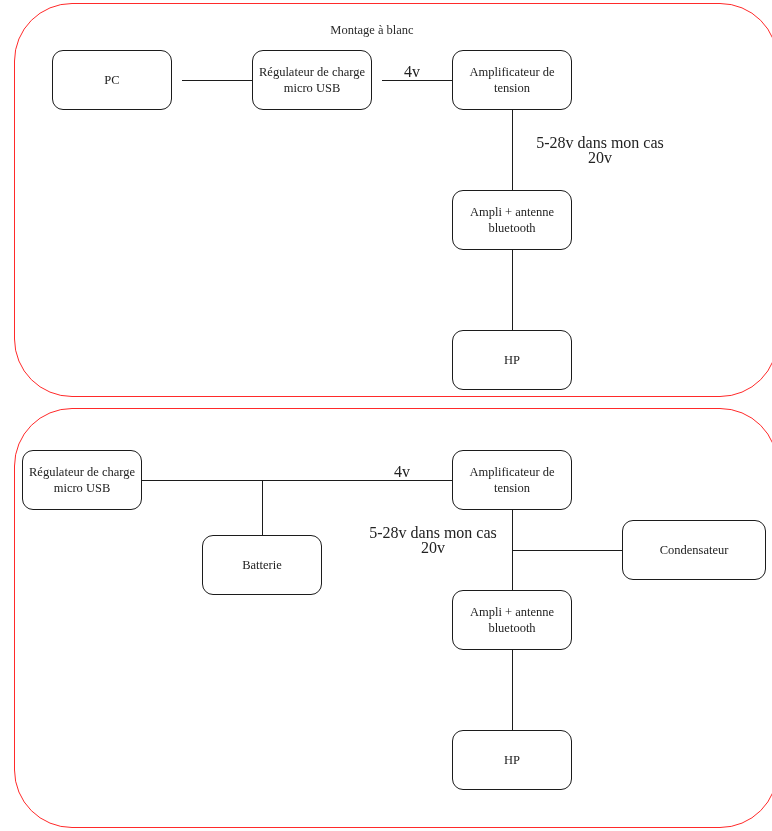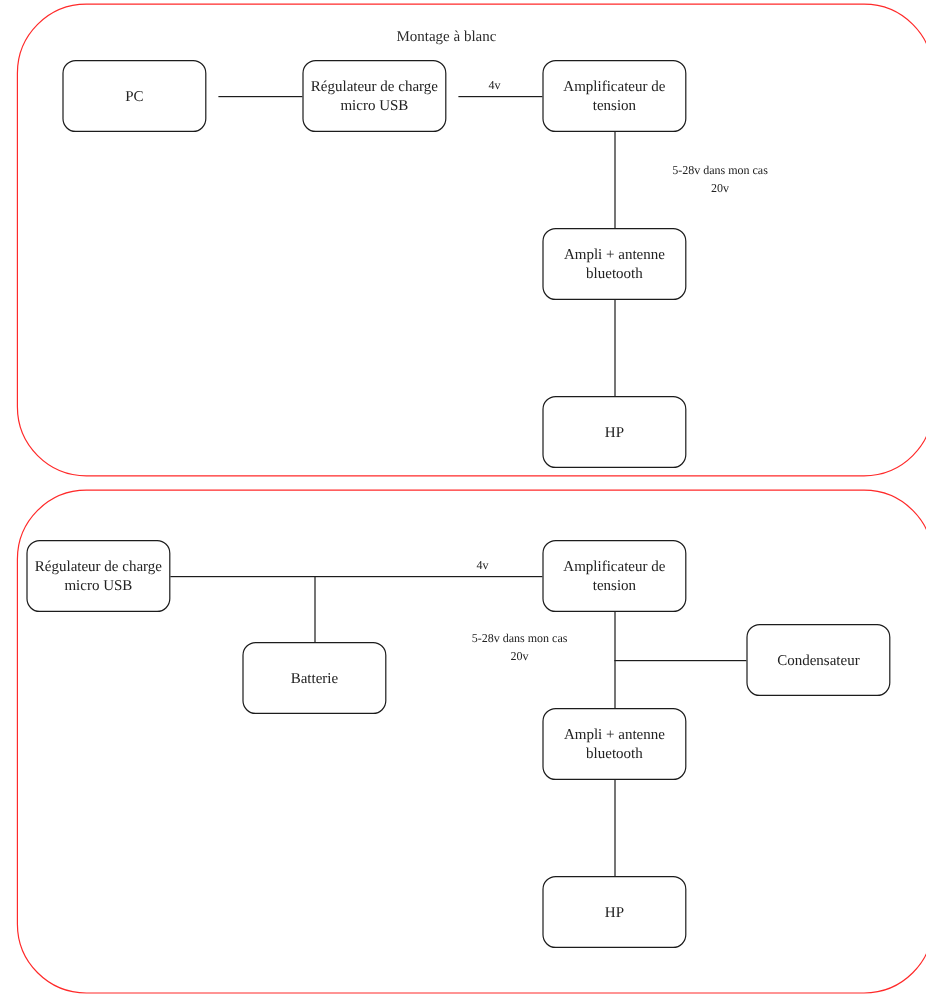--- a/index.html
+++ b/index.html
@@ -74,21 +74,21 @@
     background: #1c1c1c;
   }
   .edge-h {
     height: 1.1px;
   }
   .edge-v {
     width: 1.1px;
   }
   .edge-label {
     position: absolute;
-    font-size: 10px;
+    font-size: 16px;
     line-height: 15px;
     color: #222222;
     text-align: center;
     white-space: pre-line;
   }
 </style>
 </head>
 <body>
 
 <div id="canvas">
@@ -153,21 +153,21 @@
     <span>Batterie</span>
   </div>
 
   <div class="node" style="left:440px; top:450px; width:120px; height:60px;">
     <div>
       <span>Amplificateur de</span>
       <span>tension</span>
     </div>
   </div>
 
-  <div class="node" style="left:610px; top:520px; width:120px; height:60px;">
+  <div class="node" style="left:610px; top:520px; width:144px; height:60px;">
     <span>Condensateur</span>
   </div>
 
   <div class="node" style="left:440px; top:590px; width:120px; height:60px;">
     <div>
       <span>Ampli + antenne</span>
       <span>bluetooth</span>
     </div>
   </div>
 

